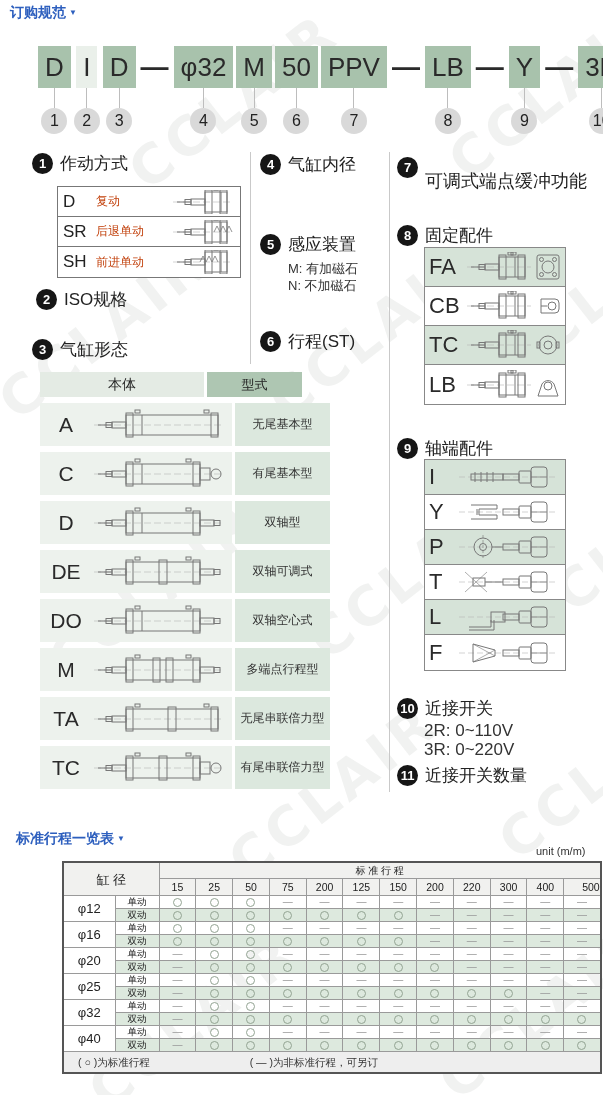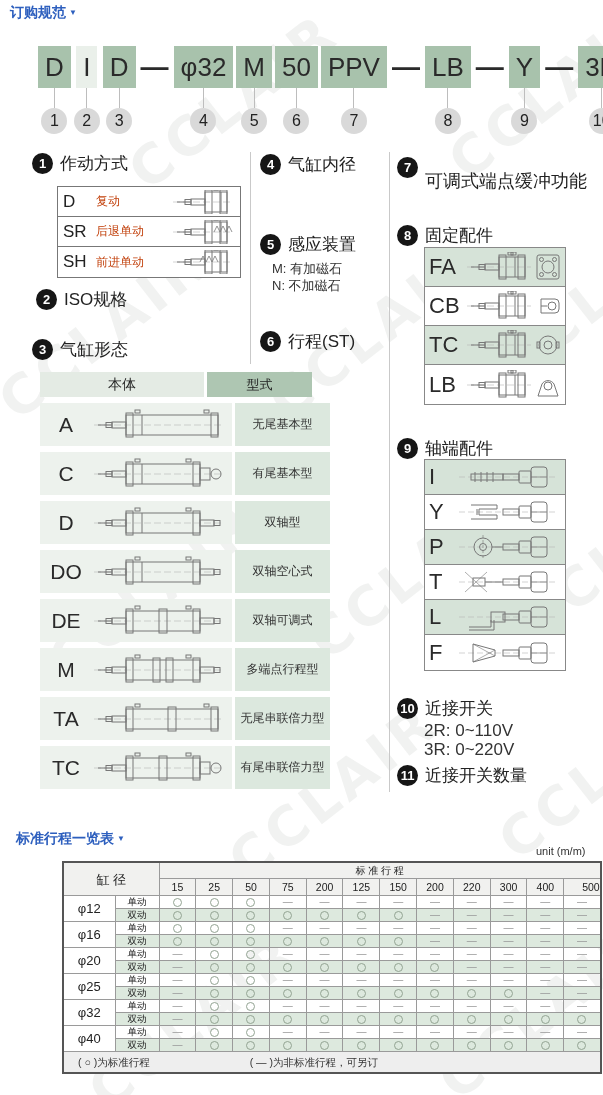--- a/index.html
+++ b/index.html
@@ -30,21 +30,21 @@
   
   .act-table{position:absolute;left:57px;top:186px;width:182px;border:1px solid #777;background:#fff;z-index:2;}
   .act-row{display:flex;align-items:center;height:30px;border-bottom:1px solid #777;padding:0 5px;box-sizing:border-box;}
   .act-row:last-child{border-bottom:none;}
   .act-code{width:33px;font-size:17px;}
   .act-label{flex:1;font-size:12px;color:#c2410c;}
   
   .form-table{position:absolute;left:40px;top:372px;width:290px;z-index:2;}
   .form-head{display:flex;height:25px;margin-bottom:6px;}
   .fh-body{width:164px;margin-right:3px;background:#e4ebe4;text-align:center;line-height:25px;font-size:14px;}
-  .fh-type{width:105px;background:#aec6b2;text-align:center;line-height:25px;font-size:13px;}
+  .fh-type{width:95px;background:#aec6b2;text-align:center;line-height:25px;font-size:13px;}
   .form-row{display:flex;height:43px;margin-bottom:6px;}
   .fr-body{width:192px;margin-right:3px;background:#edf2ed;display:flex;align-items:center;}
   .fr-code{width:52px;text-align:center;font-size:21px;color:#2a2a2a;}
   .fr-type{width:95px;background:#dce8de;display:flex;align-items:center;justify-content:center;
       font-size:12px;color:#333;text-align:center;}
   
   .acc-table{position:absolute;left:424px;width:140px;border:1px solid #888;background:#fff;z-index:2;}
   .acc-row{display:flex;align-items:center;border-bottom:1px solid #888;padding:0 4px;box-sizing:border-box;}
   .acc-row:last-child{border-bottom:none;}
   .acc-row.green{background:#d6e3d8;}
@@ -297,61 +297,61 @@
               <rect x="14" y="15.5" width="6" height="5"></rect>
               <rect x="108" y="15" width="14" height="6"></rect>
               <rect x="122" y="15.5" width="6" height="5"></rect>
             </svg>
           </span>
         </div>
         <div class="fr-type">双轴型</div>
       </div>
       <div class="form-row">
         <div class="fr-body">
+          <span class="fr-code">DE</span>
+          <span>
+            <svg width="134" height="36" viewBox="0 0 134 36" fill="none" stroke="#777" stroke-width="1">
+              <line x1="2" y1="18" x2="132" y2="18" stroke="#b5b5b5" stroke-width="0.6" stroke-dasharray="7 3"></line>
+              <rect x="34" y="8" width="74" height="20"></rect>
+              <rect x="34" y="6" width="7" height="24"></rect>
+              <rect x="101" y="6" width="7" height="24"></rect>
+              <rect x="43" y="3" width="5" height="3"></rect>
+              <rect x="94" y="3" width="5" height="3"></rect>
+              <rect x="67" y="6" width="8" height="24"></rect>
+              <rect x="20" y="15" width="14" height="6"></rect>
+              <line x1="6" y1="18" x2="20" y2="18"></line>
+              <rect x="14" y="15.5" width="6" height="5"></rect>
+              <rect x="108" y="15" width="14" height="6"></rect>
+              <rect x="122" y="15.5" width="6" height="5"></rect>
+            </svg>
+          </span>
+        </div>
+        <div class="fr-type">双轴可调式</div>
+      </div>
+      <div class="form-row">
+        <div class="fr-body">
           <span class="fr-code">DO</span>
           <span>
             <svg width="134" height="36" viewBox="0 0 134 36" fill="none" stroke="#777" stroke-width="1">
               <line x1="2" y1="18" x2="132" y2="18" stroke="#b5b5b5" stroke-width="0.6" stroke-dasharray="7 3"></line>
               <rect x="34" y="8" width="74" height="20"></rect>
               <rect x="34" y="6" width="7" height="24"></rect>
               <rect x="101" y="6" width="7" height="24"></rect>
               <rect x="43" y="3" width="5" height="3"></rect>
               <rect x="94" y="3" width="5" height="3"></rect>
               <line x1="50" y1="8" x2="50" y2="28"></line>
               <rect x="20" y="15" width="14" height="6"></rect>
               <line x1="6" y1="18" x2="20" y2="18"></line>
               <rect x="14" y="15.5" width="6" height="5"></rect>
               <rect x="108" y="15" width="14" height="6"></rect>
               <rect x="122" y="15.5" width="6" height="5"></rect>
             </svg>
           </span>
         </div>
         <div class="fr-type">双轴空心式</div>
-      </div>
-      <div class="form-row">
-        <div class="fr-body">
-          <span class="fr-code">DE</span>
-          <span>
-            <svg width="134" height="36" viewBox="0 0 134 36" fill="none" stroke="#777" stroke-width="1">
-              <line x1="2" y1="18" x2="132" y2="18" stroke="#b5b5b5" stroke-width="0.6" stroke-dasharray="7 3"></line>
-              <rect x="34" y="8" width="74" height="20"></rect>
-              <rect x="34" y="6" width="7" height="24"></rect>
-              <rect x="101" y="6" width="7" height="24"></rect>
-              <rect x="43" y="3" width="5" height="3"></rect>
-              <rect x="94" y="3" width="5" height="3"></rect>
-              <rect x="67" y="6" width="8" height="24"></rect>
-              <rect x="20" y="15" width="14" height="6"></rect>
-              <line x1="6" y1="18" x2="20" y2="18"></line>
-              <rect x="14" y="15.5" width="6" height="5"></rect>
-              <rect x="108" y="15" width="14" height="6"></rect>
-              <rect x="122" y="15.5" width="6" height="5"></rect>
-            </svg>
-          </span>
-        </div>
-        <div class="fr-type">双轴可调式</div>
       </div>
       <div class="form-row">
         <div class="fr-body">
           <span class="fr-code">M</span>
           <span>
             <svg width="134" height="36" viewBox="0 0 134 36" fill="none" stroke="#777" stroke-width="1">
               <line x1="2" y1="18" x2="132" y2="18" stroke="#b5b5b5" stroke-width="0.6" stroke-dasharray="7 3"></line>
               <rect x="34" y="8" width="74" height="20"></rect>
               <rect x="34" y="6" width="7" height="24"></rect>
               <rect x="101" y="6" width="7" height="24"></rect>
@@ -414,21 +414,21 @@
     </div>
 
   <div class="sec" style="left:260px;top:153px">
     <span class="sec-num">4</span>
     <span class="sec-title">气缸内径</span>
   </div>
   <div class="sec" style="left:260px;top:233px">
     <span class="sec-num">5</span>
     <span class="sec-title">感应装置</span>
   </div>
-  <div class="sec-sub" style="position:absolute;left:272px;top:260px;z-index:2">
+  <div class="sec-sub" style="position:absolute;left:288px;top:260px;z-index:2">
     <div>M: 有加磁石</div>
     <div>N: 不加磁石</div>
   </div>
   <div class="sec" style="left:260px;top:330px">
     <span class="sec-num">6</span>
     <span class="sec-title">行程(ST)</span>
   </div>
 
   <div class="sec" style="left:397px;top:156px">
     <span class="sec-num">7</span>

